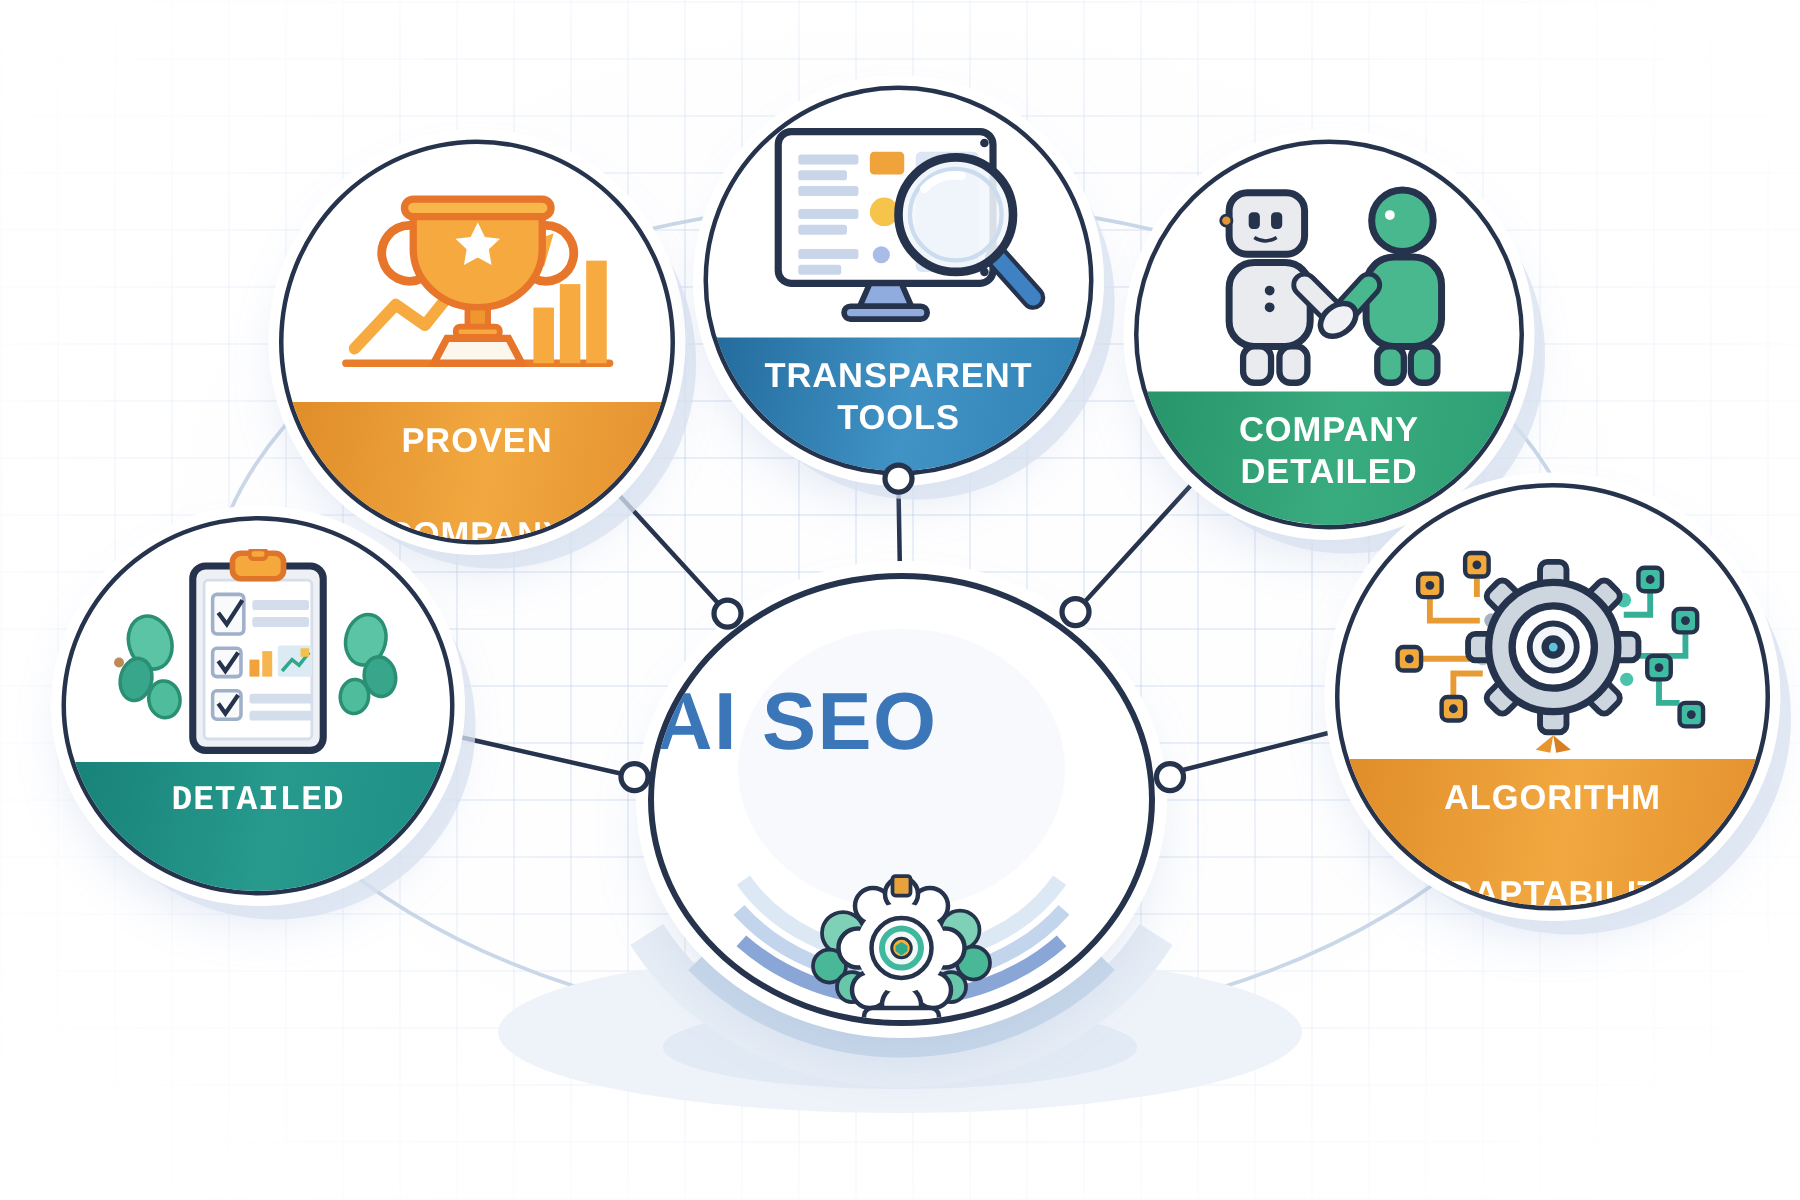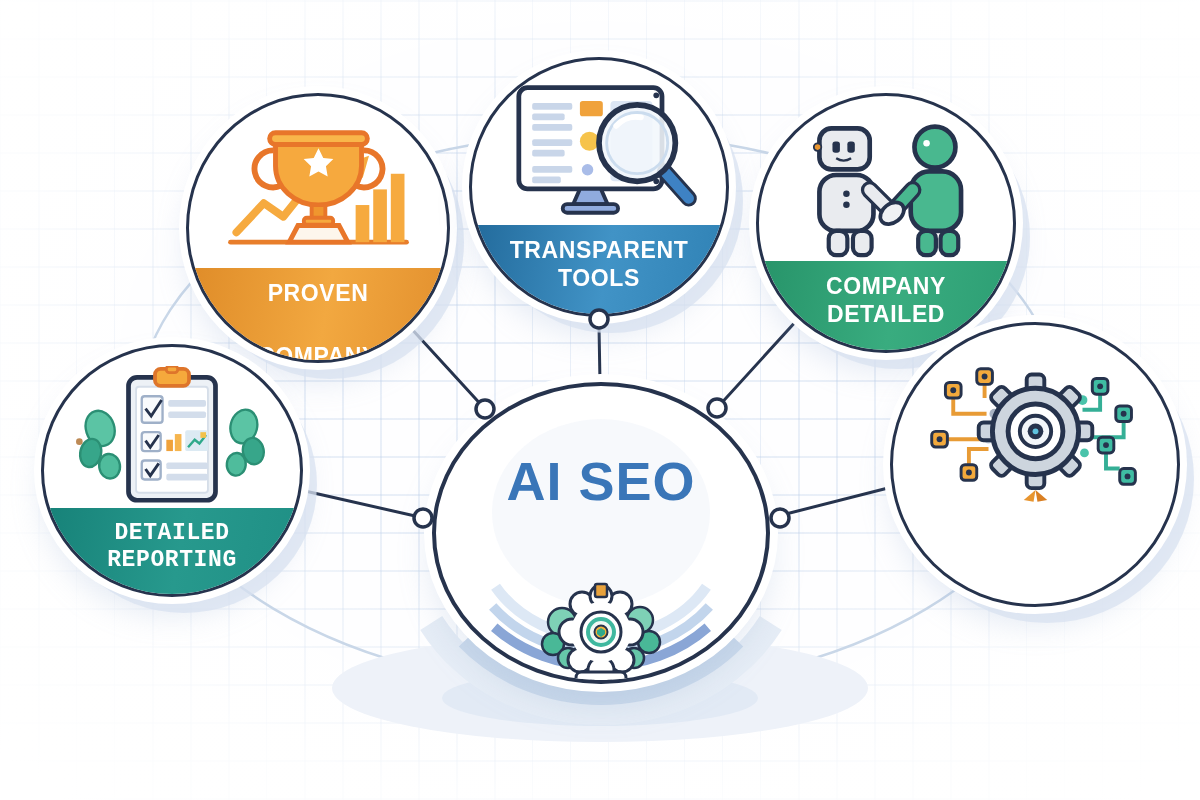--- a/index.html
+++ b/index.html
@@ -16,21 +16,21 @@
     overflow:hidden;box-sizing:border-box;
     box-shadow:0 0 0 7px #FFFFFF, 12px 14px 0 2px rgba(216,226,240,.75), 0 18px 30px rgba(150,175,210,.25);}
   .node--central{border-width:4px;box-shadow:0 0 0 8px #FFFFFF, 0 20px 34px rgba(150,175,210,.28);}
   .icon-area{position:absolute;left:0;top:0;width:100%;height:65%;display:flex;align-items:flex-end;justify-content:center;}
   .band{position:absolute;left:-6%;right:-6%;top:65%;bottom:-6%;display:flex;flex-direction:column;align-items:center;
     padding-top:12px;color:#FFFFFF;font-weight:bold;font-size:23px;letter-spacing:.6px;line-height:1.2;text-align:center;}
   .band--orange{background:linear-gradient(100deg,#DD8926 0%,#F2A840 52%,#E08C2B 100%);gap:36px;}
   .band--blue{background:linear-gradient(100deg,#1F6697 0%,#4193C6 52%,#2D7FB2 100%);}
   .band--green{background:linear-gradient(100deg,#259167 0%,#39AC7F 52%,#2B9C72 100%);}
   .band--teal{background:linear-gradient(100deg,#157F76 0%,#27998D 52%,#1E8E84 100%);}
-  .center-title{position:absolute;top:64px;left:0;width:100%;text-align:center;color:#3A76B8;
+  .center-title{position:absolute;top:64px;left:0;width:100%;text-align:left;color:#3A76B8;
     font-weight:bold;font-size:54px;letter-spacing:1px;line-height:1.17;z-index:2;}
   .center-arcs{position:absolute;left:0;top:0;width:100%;height:100%;z-index:1;}
   .center-emblem{position:absolute;bottom:-4px;left:50%;transform:translateX(-50%);width:126px;height:106px;z-index:3;}
 </style>
 </head>
 <body>
 
 <div class="canvas">
 
   <svg class="layer z1" viewBox="0 0 1200 800">
@@ -217,21 +217,20 @@
         <path d="M127,86 l7,-8 l5,4 l7,-9" fill="none" stroke="#2FA98B" stroke-width="2.5"></path>
         <rect x="140" y="70" width="6" height="6" fill="#F2C14B"></rect>
         <rect x="78" y="100" width="20" height="20" rx="3" fill="#F8FAFC" stroke="#9FB0C8" stroke-width="2.5"></rect>
         <path d="M82,109 l5,7 l9,-13" fill="none" stroke="#26334D" stroke-width="3"></path>
         <rect x="104" y="102" width="44" height="7" rx="2" fill="#D3DDEB"></rect>
         <rect x="104" y="114" width="44" height="7" rx="2" fill="#D3DDEB"></rect>
       </svg>
     </div>
     <div class="band band--teal">
       <span>DETAILED</span>
-      <span>REPORTING</span>
     </div>
   </div>
 
   <div class="node" style="left:890px;top:322px;width:290px;height:285px;">
     <div class="icon-area">
       <svg width="235" viewBox="0 0 240 155">
         <g fill="none" stroke="#E89B35" stroke-width="4">
           <path d="M36,44 V60 H70"></path>
             <path d="M68,30 V44"></path>
             <path d="M30,86 H64"></path>
@@ -280,20 +279,24 @@
         </g>
         <circle cx="120" cy="78" r="44" fill="#CDD5DE" stroke="#26334D" stroke-width="5"></circle>
         <circle cx="120" cy="78" r="28" fill="#FFFFFF" stroke="#26334D" stroke-width="5"></circle>
         <circle cx="120" cy="78" r="16" fill="#F2F6FA" stroke="#26334D" stroke-width="4"></circle>
         <circle cx="120" cy="78" r="8" fill="#26334D"></circle>
         <circle cx="120" cy="78" r="3" fill="#5FC3DF"></circle>
         <polygon points="108,148 120,138 118,150" fill="#E8952F"></polygon>
         <polygon points="132,148 120,138 122,150" fill="#D97F23"></polygon>
       </svg>
     </div>
+    <div class="band band--orange">
+      <span>ALGORITHM</span>
+      <span>ADAPTABILITY</span>
+    </div>
   </div>
 
   <svg class="layer z4" viewBox="0 0 1200 800">
     <g fill="#FFFFFF" stroke="#26334D" stroke-width="3.5">
       <circle cx="485" cy="409" r="9"></circle>
       <circle cx="599" cy="319" r="9"></circle>
       <circle cx="717" cy="408" r="9"></circle>
       <circle cx="423" cy="518" r="9"></circle>
       <circle cx="780" cy="518" r="9"></circle>
     </g>

